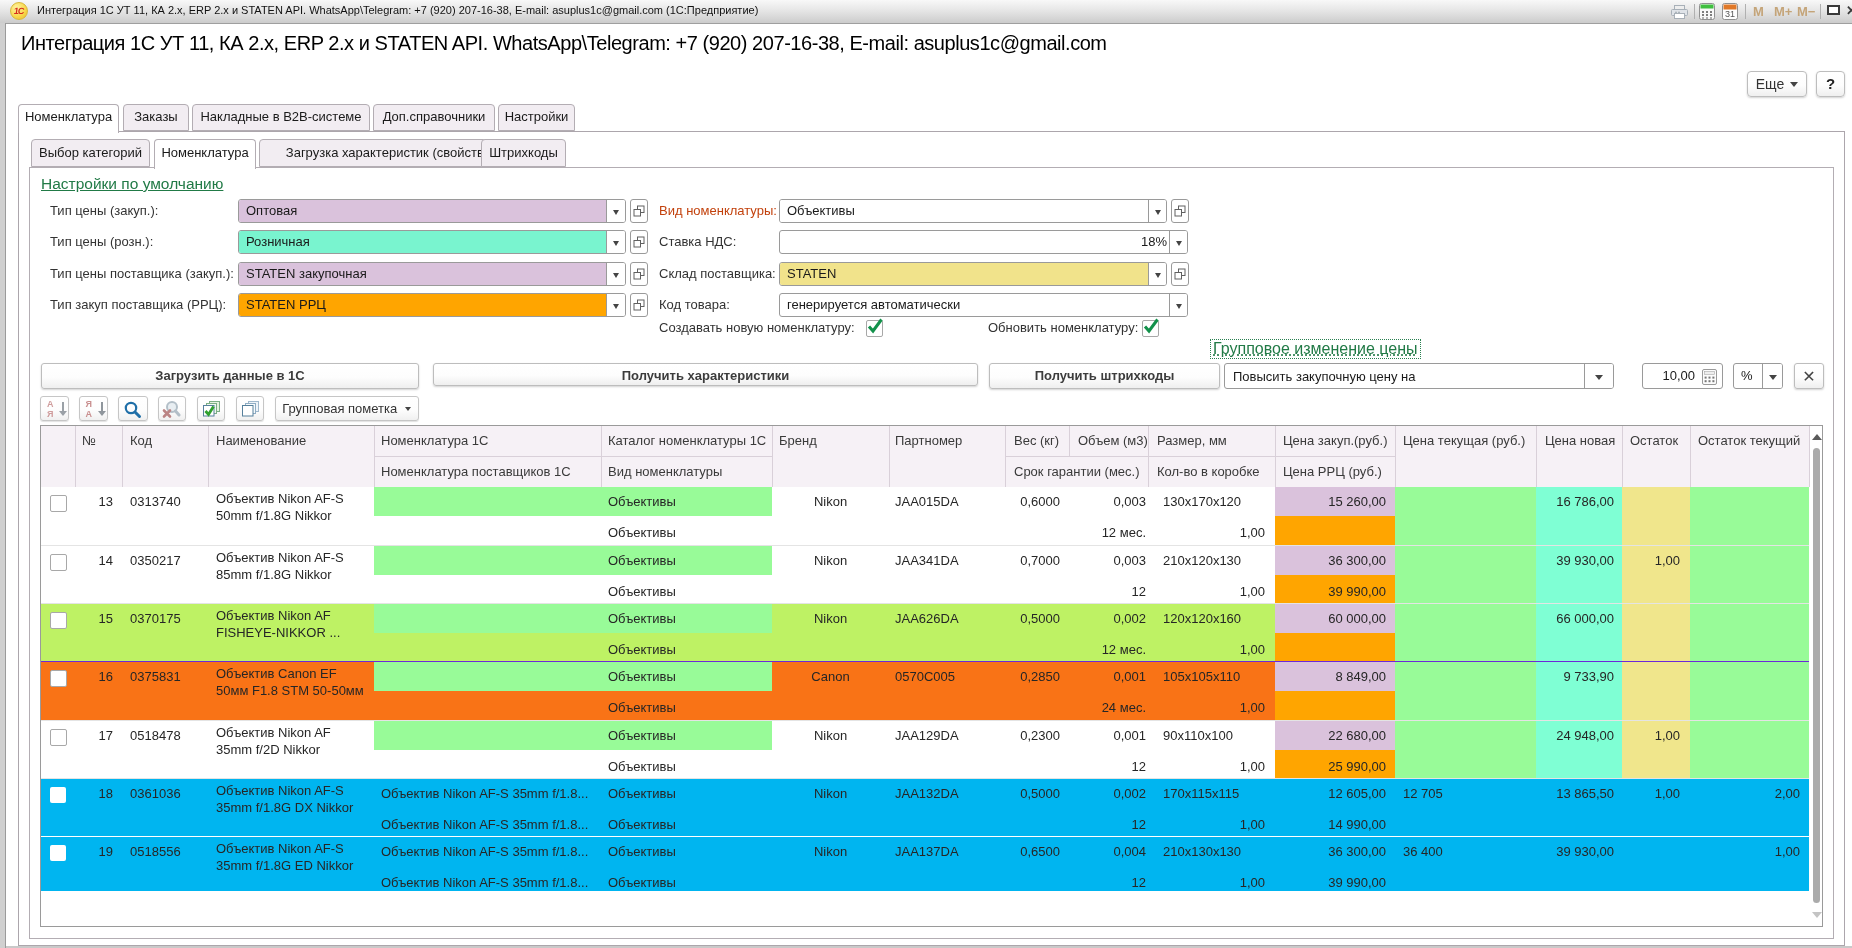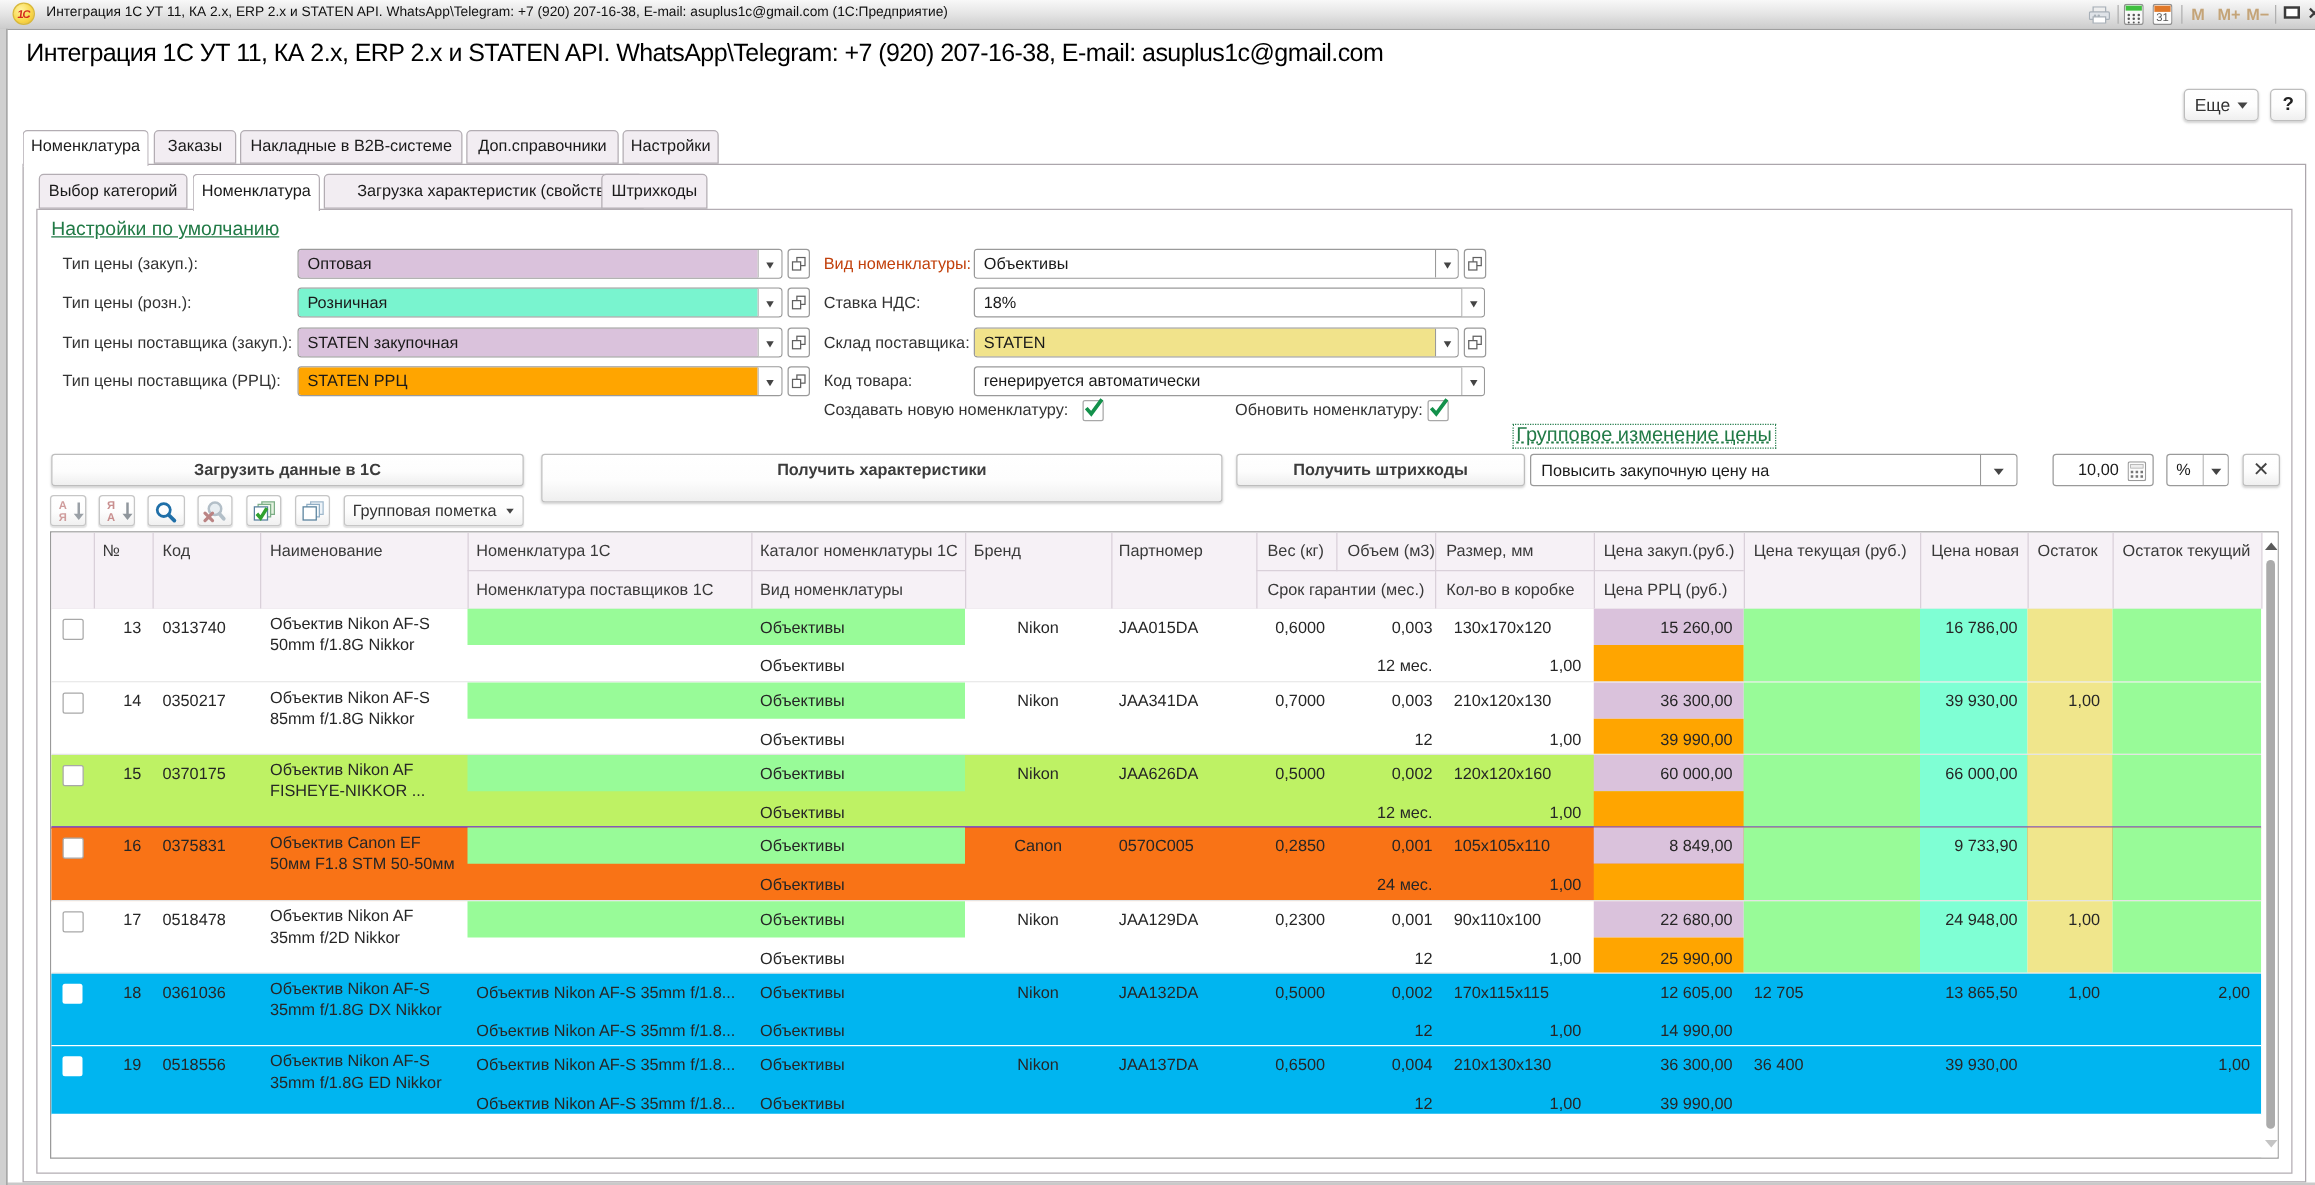--- a/index.html
+++ b/index.html
@@ -116,21 +116,21 @@
       <div class="tri" style="left:374px;top:10px;border-left-width:3.5px;border-right-width:3.5px;"></div>
     </div>
 <div class="a chbtn" style="left:630px;top:261.6px;width:18px;height:24px;">
       <div style="padding-top:5px;">
         <svg width="12" height="12" viewBox="0 0 12 12" style="display:block;margin:auto;">
           <rect x="4.5" y="1" width="6.5" height="6.5" fill="none" stroke="#606060" stroke-width="1"></rect>
           <rect x="1" y="4.5" width="6.5" height="6.5" fill="#fff" stroke="#606060" stroke-width="1"></rect>
         </svg>
       </div>
     </div>
-<div class="a" style="left:50px;top:292.9px;font-size:13px;color:#333;font-weight:normal;white-space:nowrap;line-height:24px;">Тип цены поставщика (РРЦ):</div>
+<div class="a" style="left:50px;top:292.9px;font-size:13px;color:#333;font-weight:normal;white-space:nowrap;line-height:24px;">Тип закуп поставщика (РРЦ):</div>
 <div class="a fld" style="left:238px;top:292.9px;width:388px;height:24px;">
       <div style="position:absolute;left:0;top:0;bottom:0;width:367px;background:#ffa500;border-radius:2px 0 0 2px;"></div>
       <div class="arr" style="left:367px;right:0;border-radius:0 2px 2px 0;"></div>
       <div class="ftx" style="position:absolute;left:0;top:0;right:20px;">STATEN РРЦ</div>
       <div class="tri" style="left:374px;top:10px;border-left-width:3.5px;border-right-width:3.5px;"></div>
     </div>
 <div class="a chbtn" style="left:630px;top:292.9px;width:18px;height:24px;">
       <div style="padding-top:5px;">
         <svg width="12" height="12" viewBox="0 0 12 12" style="display:block;margin:auto;">
           <rect x="4.5" y="1" width="6.5" height="6.5" fill="none" stroke="#606060" stroke-width="1"></rect>
@@ -149,21 +149,21 @@
       <div style="padding-top:5px;">
         <svg width="12" height="12" viewBox="0 0 12 12" style="display:block;margin:auto;">
           <rect x="4.5" y="1" width="6.5" height="6.5" fill="none" stroke="#606060" stroke-width="1"></rect>
           <rect x="1" y="4.5" width="6.5" height="6.5" fill="#fff" stroke="#606060" stroke-width="1"></rect>
         </svg>
       </div>
     </div>
 <div class="a" style="left:659px;top:230.3px;font-size:13px;color:#333;font-weight:normal;white-space:nowrap;line-height:24px;">Ставка НДС:</div>
 <div class="a fld" style="left:779px;top:230.3px;width:409px;height:24px;">
       <div class="arr" style="left:389px;right:0;border-radius:0 2px 2px 0;"></div>
-      <div class="ftx" style="position:absolute;left:0;top:0;right:20px;">18%</div>
+      <div class="ftx" style="position:absolute;left:0;top:0;right:20px;text-align:right;">18%</div>
       <div class="tri" style="left:396px;top:10px;border-left-width:3.5px;border-right-width:3.5px;"></div>
     </div>
 <div class="a" style="left:659px;top:261.6px;font-size:13px;color:#333;font-weight:normal;white-space:nowrap;line-height:24px;">Склад поставщика:</div>
 <div class="a fld" style="left:779px;top:261.6px;width:388px;height:24px;">
       <div style="position:absolute;left:0;top:0;bottom:0;width:368px;background:#f1e38b;border-radius:2px 0 0 2px;"></div>
       <div class="arr" style="left:368px;right:0;border-radius:0 2px 2px 0;"></div>
       <div class="ftx" style="position:absolute;left:0;top:0;right:20px;">STATEN</div>
       <div class="tri" style="left:375px;top:10px;border-left-width:3.5px;border-right-width:3.5px;"></div>
     </div>
 <div class="a chbtn" style="left:1171px;top:261.6px;width:18px;height:24px;">
@@ -187,21 +187,21 @@
       </svg>
     </div>
 <div class="a" style="left:988px;top:318px;font-size:13px;color:#333;font-weight:normal;white-space:nowrap;line-height:20px;">Обновить номенклатуру:</div>
 <div class="cb" style="left:1142px;top:320px;">
       <svg width="20" height="18" viewBox="0 0 20 18" style="position:absolute;left:-1px;top:-4px;">
         <path d="M3 9.5 L7 14 L15.5 2.5" fill="none" stroke="#13914b" stroke-width="3"></path>
       </svg>
     </div>
 <div class="a" style="left:1210px;top:339px;border:1px dotted #2a8050;padding:0 2px;font-size:16px;color:#217a46;text-decoration:underline;text-decoration-style:dotted;white-space:nowrap;">Групповое изменение цены</div>
 <div class="a btn" style="left:41px;top:363px;width:378px;height:26px;line-height:24px;">Загрузить данные в 1С</div>
-<div class="a btn" style="left:433px;top:363px;width:545px;height:39px;line-height:24px;">Получить характеристики</div>
+<div class="a btn" style="left:433px;top:363px;width:545px;height:23px;line-height:24px;">Получить характеристики</div>
 <div class="a btn" style="left:989px;top:363px;width:231px;height:26px;line-height:24px;">Получить штрихкоды</div>
 <div class="a fld" style="left:1224px;top:363px;width:390px;height:26px;">
       <div class="arr" style="left:359px;right:0;border-radius:0 2px 2px 0;"></div>
       <div class="ftx" style="position:absolute;left:1px;top:1px;right:32px;line-height:23px;">Повысить закупочную цену на</div>
       <div class="tri" style="left:370px;top:11px;"></div>
     </div>
 <div class="a fld" style="left:1642px;top:363px;width:81px;height:26px;">
       <div style="position:absolute;right:27px;top:0;line-height:24px;font-size:13px;color:#1a1a1a;">10,00</div>
       <svg style="position:absolute;right:5px;top:5px;" width="15" height="16" viewBox="0 0 15 16">
         <rect x="0.5" y="0.5" width="14" height="15" rx="1.5" fill="#fcfcfc" stroke="#9a9a9a"></rect>

